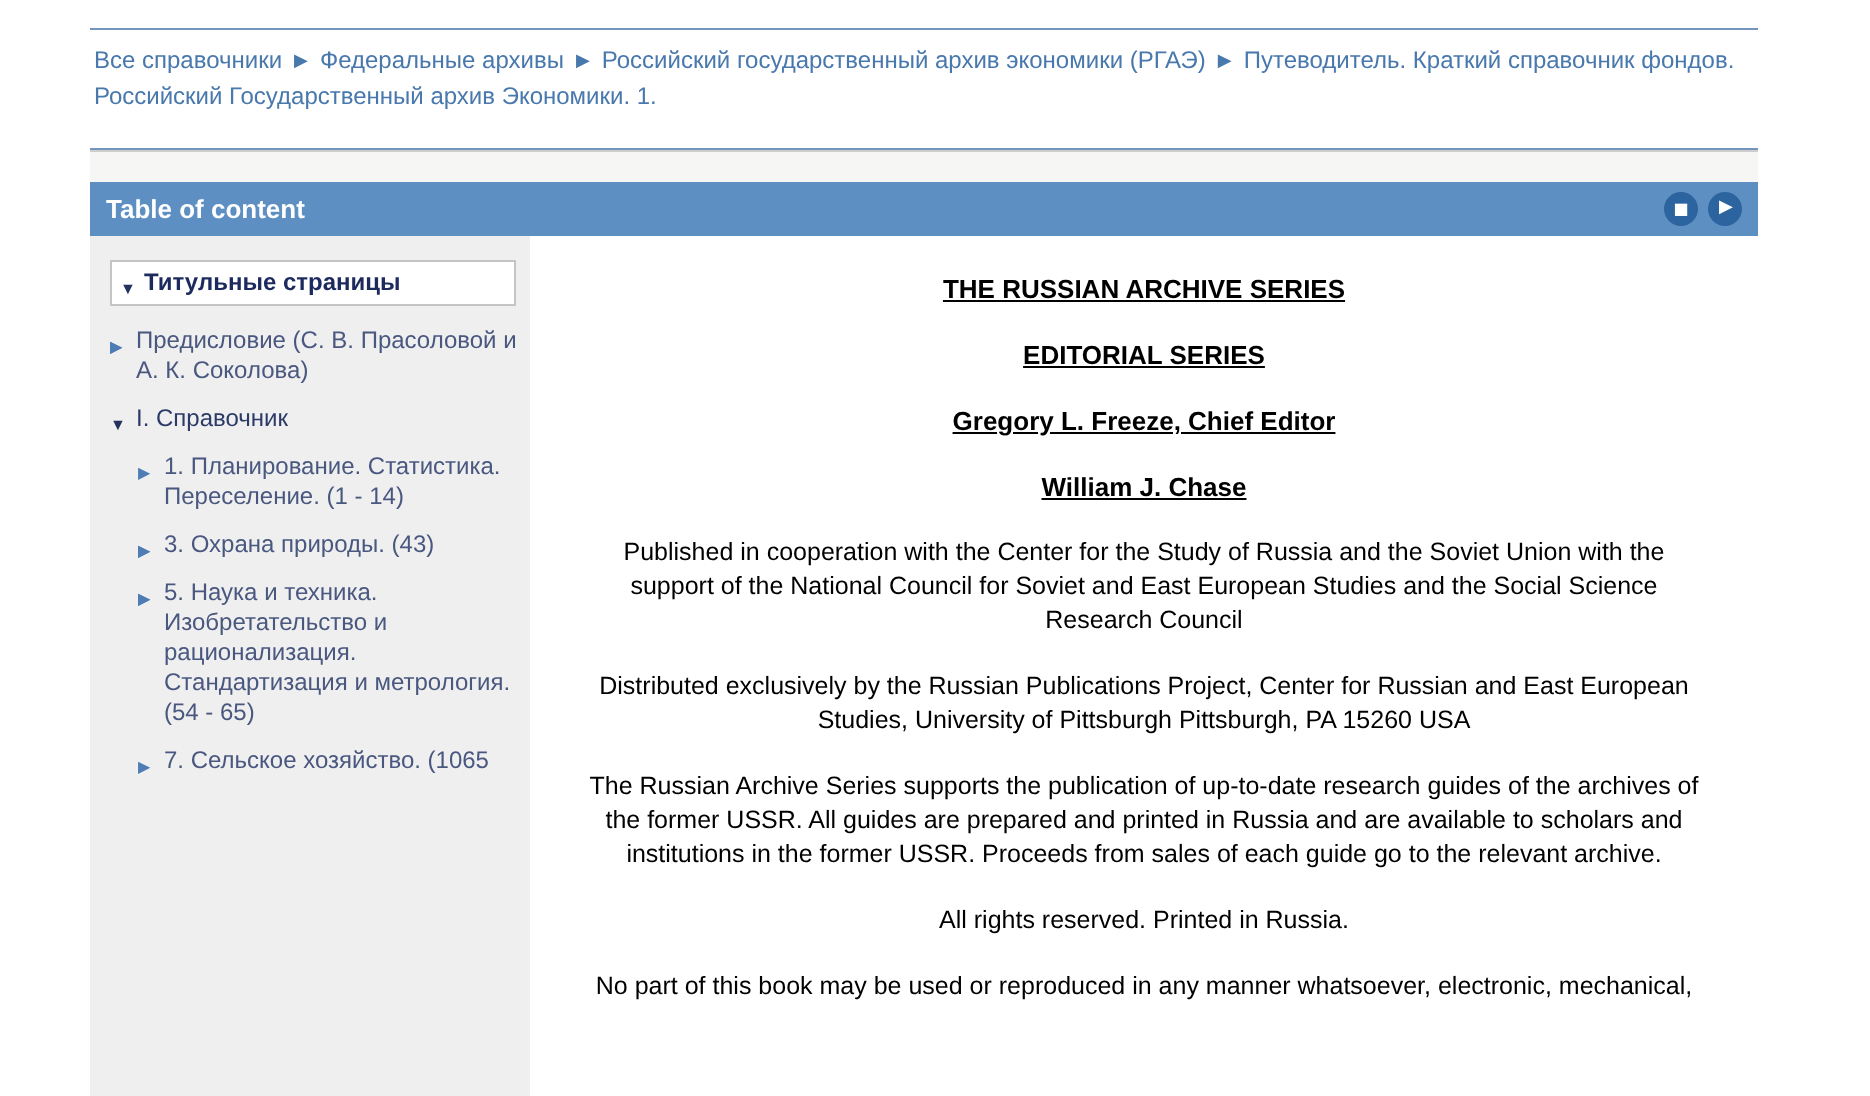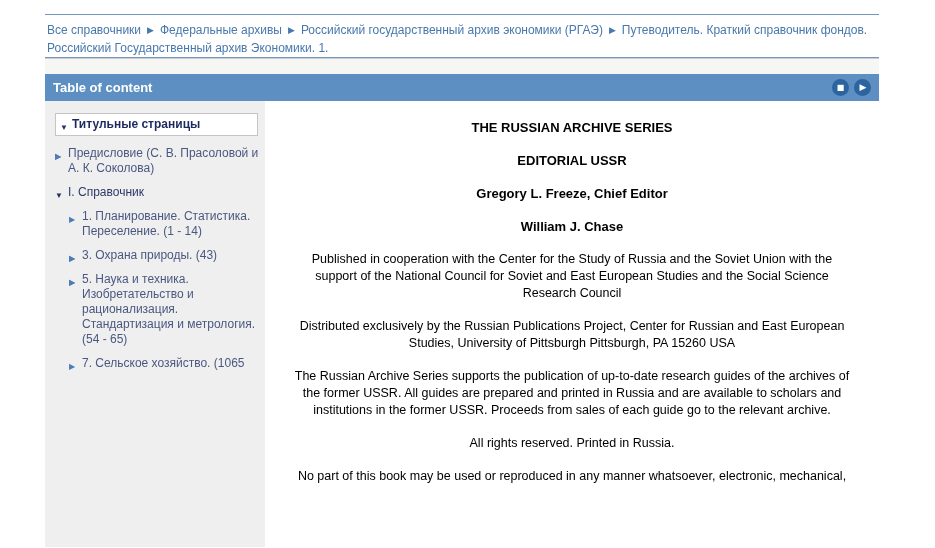--- a/index.html
+++ b/index.html
@@ -2,21 +2,21 @@
 <html><head>
 <meta charset="utf-8">
 <style>
   * { margin:0; padding:0; box-sizing:border-box; }
   html,body { background:#ffffff; font-family:"Liberation Sans","DejaVu Sans",sans-serif; }
   .viewport { position:relative; width:935px; height:548px; overflow:hidden; background:#ffffff; }
   .page { position:absolute; left:45px; top:0; width:834px; height:548px; }
 
   .top-rule { margin-top:14px; height:1px; background:#7396be; }
 
-  .breadcrumb { padding:6px 2px 0 2px; font-size:12px; line-height:18px; color:#4878ac; }
+  .breadcrumb { padding:6px 2px 17px 2px; font-size:12px; line-height:18px; color:#4878ac; }
   .breadcrumb a { color:#4878ac; text-decoration:none; cursor:pointer; }
   .crumb-sep { color:#4878ac; font-size:9px; padding:0 6px; vertical-align:1px; }
 
   .mid-rule-blue { height:1px; background:#7396be; }
   .mid-rule-gray { height:1px; background:#cdcdcd; }
   .pre-bar-strip { height:15px; background:#f6f6f5; }
 
   .title-bar { height:27px; background:#5d8fc2; display:flex; align-items:center; padding:0 8px; }
   .panel-title { color:#ffffff; font-size:13px; font-weight:bold; flex:1; }
   .bar-buttons { display:flex; gap:5px; }
@@ -35,21 +35,21 @@
   .si .arrow { position:absolute; left:0; top:3px; font-size:8px; }
   .si .arrow.right { color:#4e7cb5; }
   .si .arrow.down { color:#22315e; }
   .si.lvl1 { margin-left:14px; margin-right:2px; }
   .si.selected { background:#ffffff; border:1px solid #c5c5c5; padding:3px 4px 3px 16px;
                  font-weight:bold; color:#1c2a5e; margin-left:0; margin-right:1px; margin-bottom:10px; }
   .si.selected .arrow { left:4px; top:6px; }
   .si.expanded-item { color:#2c3a68; }
 
   .content p { font-size:12.5px; line-height:17px; text-align:center; color:#000000; margin:16px 6px; }
-  .content p.bold { font-weight:bold; font-size:13px; }
+  .content p.bold { font-weight:bold; font-size:13px;text-decoration:underline; }
   .content p:first-child { margin-top:8px; }
 </style>
 </head>
 <body>
 
 <div class="viewport">
   <div class="page">
 
     <div class="top-rule"></div>
 
@@ -113,21 +113,21 @@
           <span class="arrow right">▶</span>
         </div>
         <div class="si lvl1">
           
           <span>7. Сельское хозяйство. (1065</span>
         </div>
       </div>
 
       <div class="content">
         <p class="bold">THE RUSSIAN ARCHIVE SERIES</p>
-        <p class="bold">EDITORIAL USSR</p>
+        <p class="bold">EDITORIAL SERIES</p>
         <p class="bold">Gregory L. Freeze, Chief Editor</p>
         <p class="bold">William J. Chase</p>
         <p>Published in cooperation with the Center for the Study of Russia and the Soviet Union with the support of the National Council for Soviet and East European Studies and the Social Science Research Council</p>
         <p>Distributed exclusively by the Russian Publications Project, Center for Russian and East European Studies, University of Pittsburgh Pittsburgh, PA 15260 USA</p>
         <p>The Russian Archive Series supports the publication of up-to-date research guides of the archives of the former USSR. All guides are prepared and printed in Russia and are available to scholars and institutions in the former USSR. Proceeds from sales of each guide go to the relevant archive.</p>
         <p>All rights reserved. Printed in Russia.</p>
         <p>No part of this book may be used or reproduced in any manner whatsoever, electronic, mechanical,</p>
       </div>
 
     </div>

